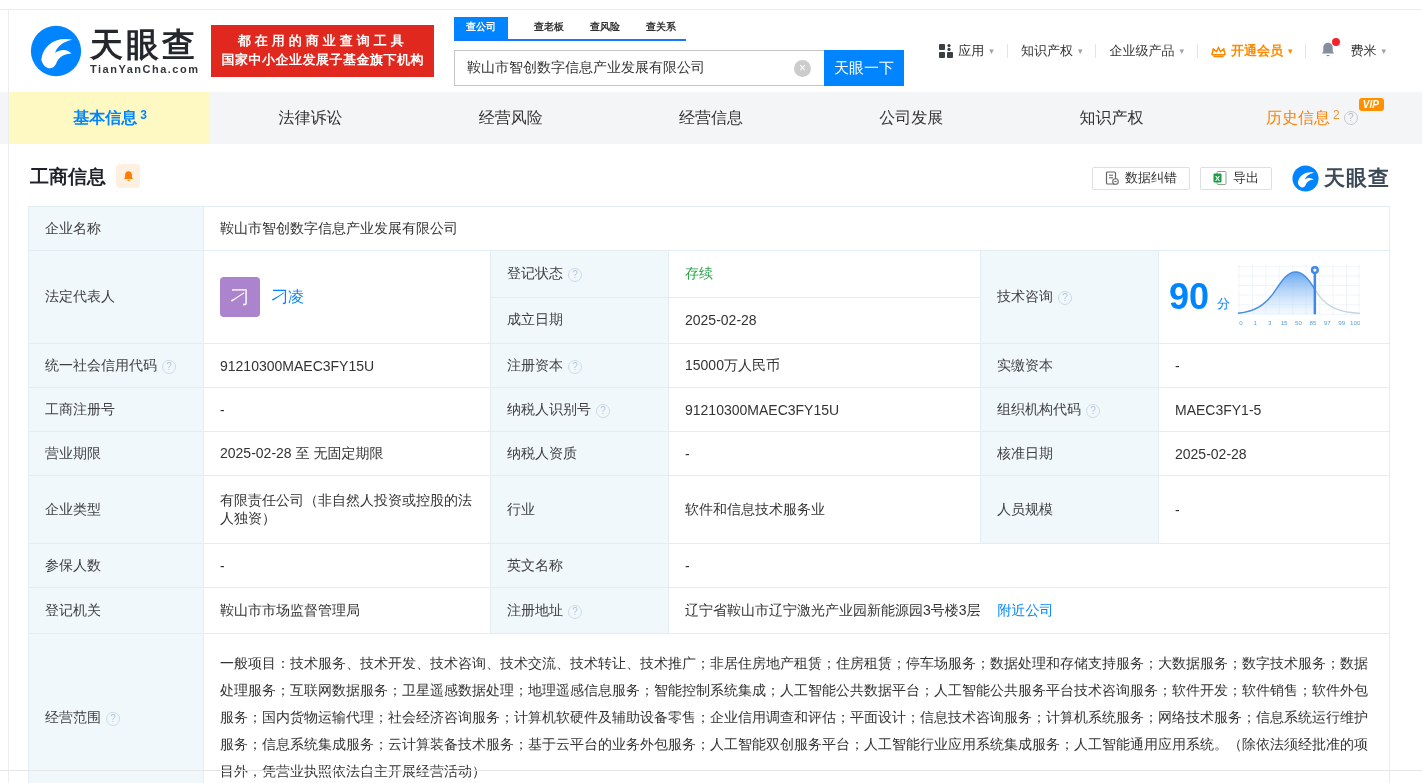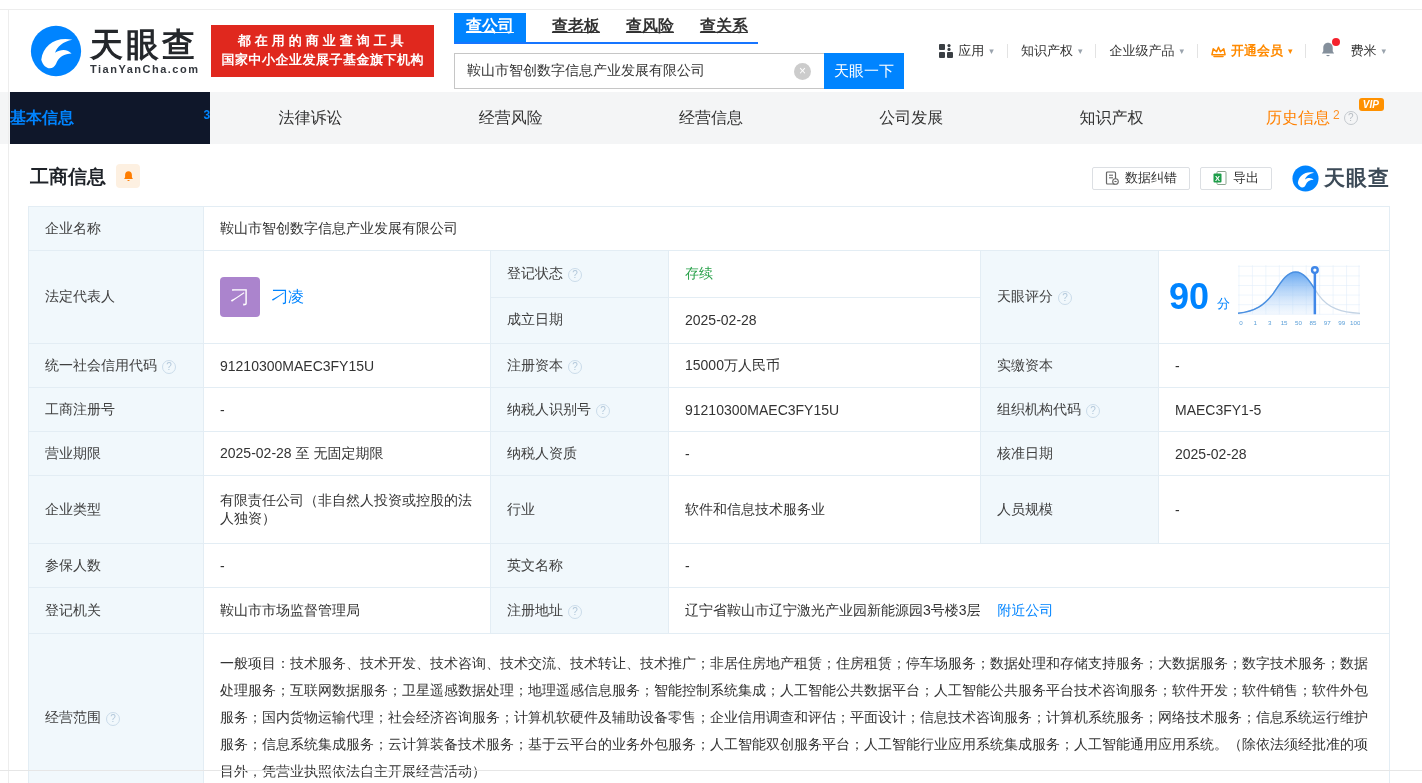--- a/index.html
+++ b/index.html
@@ -16,21 +16,21 @@
   .logo-text-wrap { display:flex; flex-direction:column; line-height:1; }
   .logo-cn { font-size:33px; font-weight:bold; color:#24272b; letter-spacing:3px; }
   .logo-en { font-size:11px; font-weight:bold; color:#33373d; letter-spacing:1.5px; margin-top:3px; }
   .promo { margin-left:12px; background:#e0281e; color:#fff; padding:7px 10px; line-height:1.45;
            font-size:13px; font-weight:bold; text-align:center; }
   .promo .l1 { letter-spacing:4px; }
   .promo .l2 { letter-spacing:0.5px; }
 
   .search-area { margin-left:20px; }
   .search-tabs { display:inline-flex; align-items:flex-end; gap:26px; border-bottom:2px solid #1775ff; padding-right:10px; }
-  .search-tab { font-size:16px; color:#333; font-weight:bold; padding:3px 0 5px 0; cursor:pointer;text-decoration:underline; }
+  .search-tab { font-size:10px; color:#333; font-weight:bold; padding:3px 0 5px 0; cursor:pointer; }
   .search-tab.active { background:#0084ff; color:#fff; padding:3px 12px 5px 12px; }
   .search-box { position:relative; display:flex; margin-top:9px; }
   .search-input { width:370px; height:36px; border:1px solid #c6c6c6; border-right:none; padding:0 36px 0 12px;
                   font-size:14px; color:#333; outline:none; font-family:inherit; }
   .clear-btn { position:absolute; left:340px; top:10px; width:17px; height:17px; border-radius:50%;
                background:#ccc; color:#fff; font-size:12px; line-height:16px; text-align:center; cursor:pointer; }
   .search-btn { width:80px; height:36px; background:#0084ff; color:#fff; border:none; font-size:15px;
                 cursor:pointer; font-family:inherit; }
 
   .header-right { margin-left:auto; display:flex; align-items:center; gap:13px; font-size:13px; color:#333; white-space:nowrap; }
@@ -38,21 +38,21 @@
   .caret { color:#9aa3ad; font-size:9px; }
   .vdiv { width:1px; height:14px; background:#e3e3e3; }
   .vip-link { color:#ff8a00; font-weight:bold; }
   .bell-wrap { position:relative; cursor:pointer; }
   .red-dot { position:absolute; top:-3px; right:-3px; width:8px; height:8px; border-radius:50%; background:#f5222d; }
 
   
   .tabbar { display:flex; background:#f4f5f6; height:52px; padding:0 10px; }
   .tab { flex:1; display:flex; align-items:center; justify-content:center; font-size:16px; color:#333;
          cursor:pointer; position:relative; }
-  .tab.active { background:#0f172a; color:#0084ff; font-weight:bold;justify-content:space-between; }
+  .tab.active { background:#fef9c3; color:#0084ff; font-weight:bold; }
   .tab .count { font-size:12px; margin-left:3px; margin-top:-6px; }
   .tab.history { color:#ff8000; }
   .tab.history .count { color:#ff8000; opacity:.85; }
   .vip-badge { position:absolute; top:6px; right:28px; background:#ff9100; color:#fff; font-size:10px;
                font-style:italic; font-weight:bold; padding:1px 5px 1px 4px; border-radius:3px; line-height:11px; }
   .help-dot { display:inline-block; width:14px; height:14px; border:1px solid #c4c9ce; border-radius:50%;
               color:#b6bcc2; font-size:10px; line-height:12px; text-align:center; margin-left:4px; cursor:pointer;
               font-style:normal; font-weight:normal; }
 
   
@@ -262,21 +262,21 @@
             <a class="link rep-name">刁凌</a>
           </span>
         </td>
         <td class="label h44">
           <span>登记状态</span><span class="help">?</span>
         </td>
         <td>
           <span class="green">存续</span>
         </td>
         <td class="label h44" rowspan="2">
-          <span>天眼评分</span><span class="help">?</span>
+          <span>技术咨询</span><span class="help">?</span>
         </td>
         <td rowspan="2" style="padding:8px 10px;">
           <span class="score-cell">
             <span class="score-num">90</span>
             <span class="score-unit">分</span>
             <svg width="122" height="68" viewBox="0 0 127 66">
               <defs>
                 <linearGradient id="curveFill" x1="0" y1="0" x2="0" y2="1">
                   <stop offset="0%" stop-color="#5da2f0" stop-opacity="0.95"></stop>
                   <stop offset="100%" stop-color="#cfe4fb" stop-opacity="0.25"></stop>

